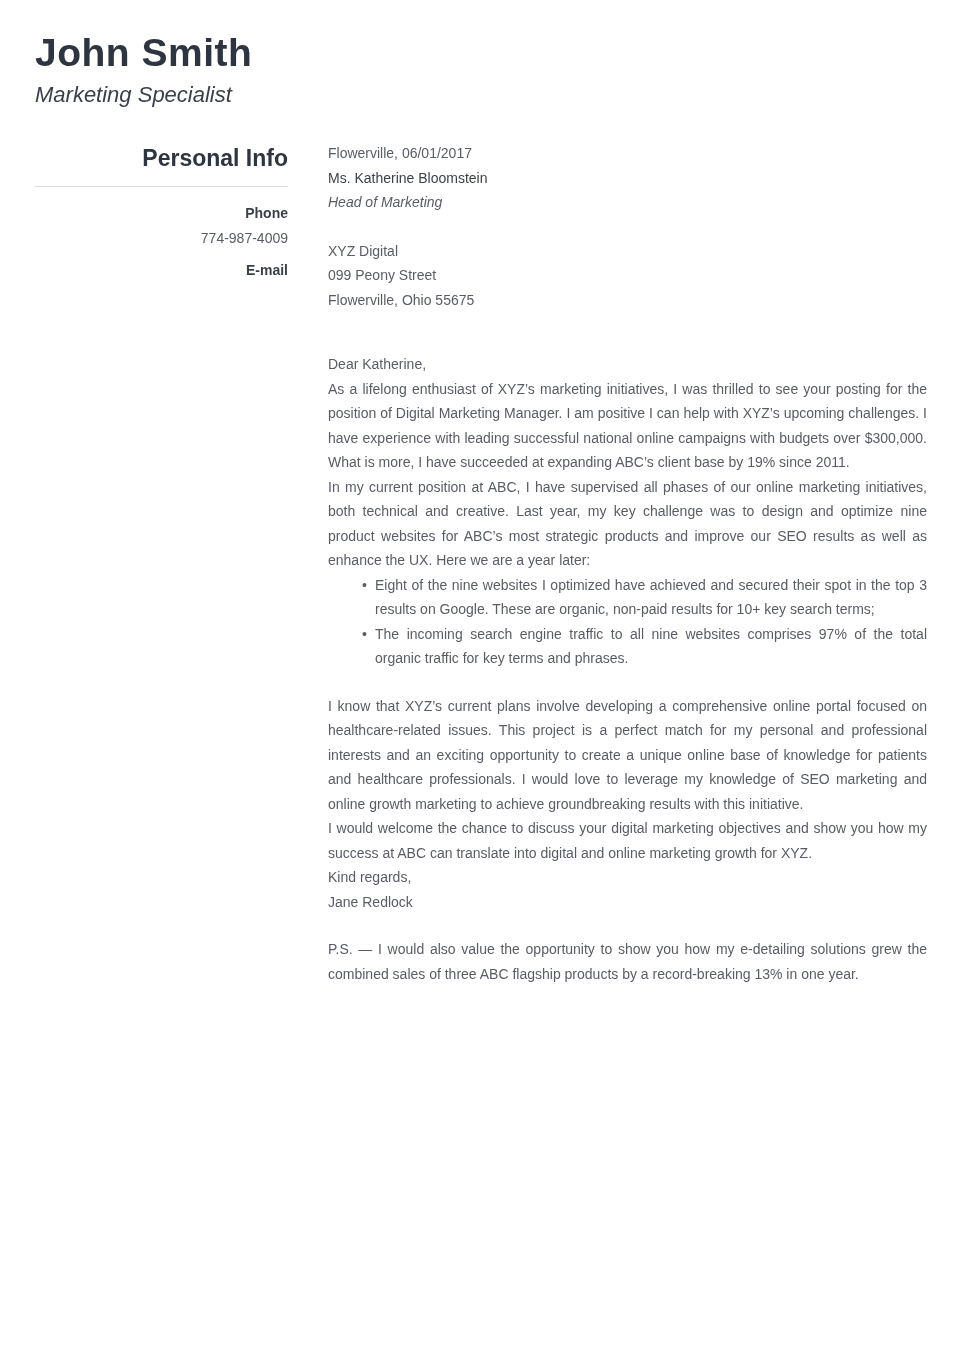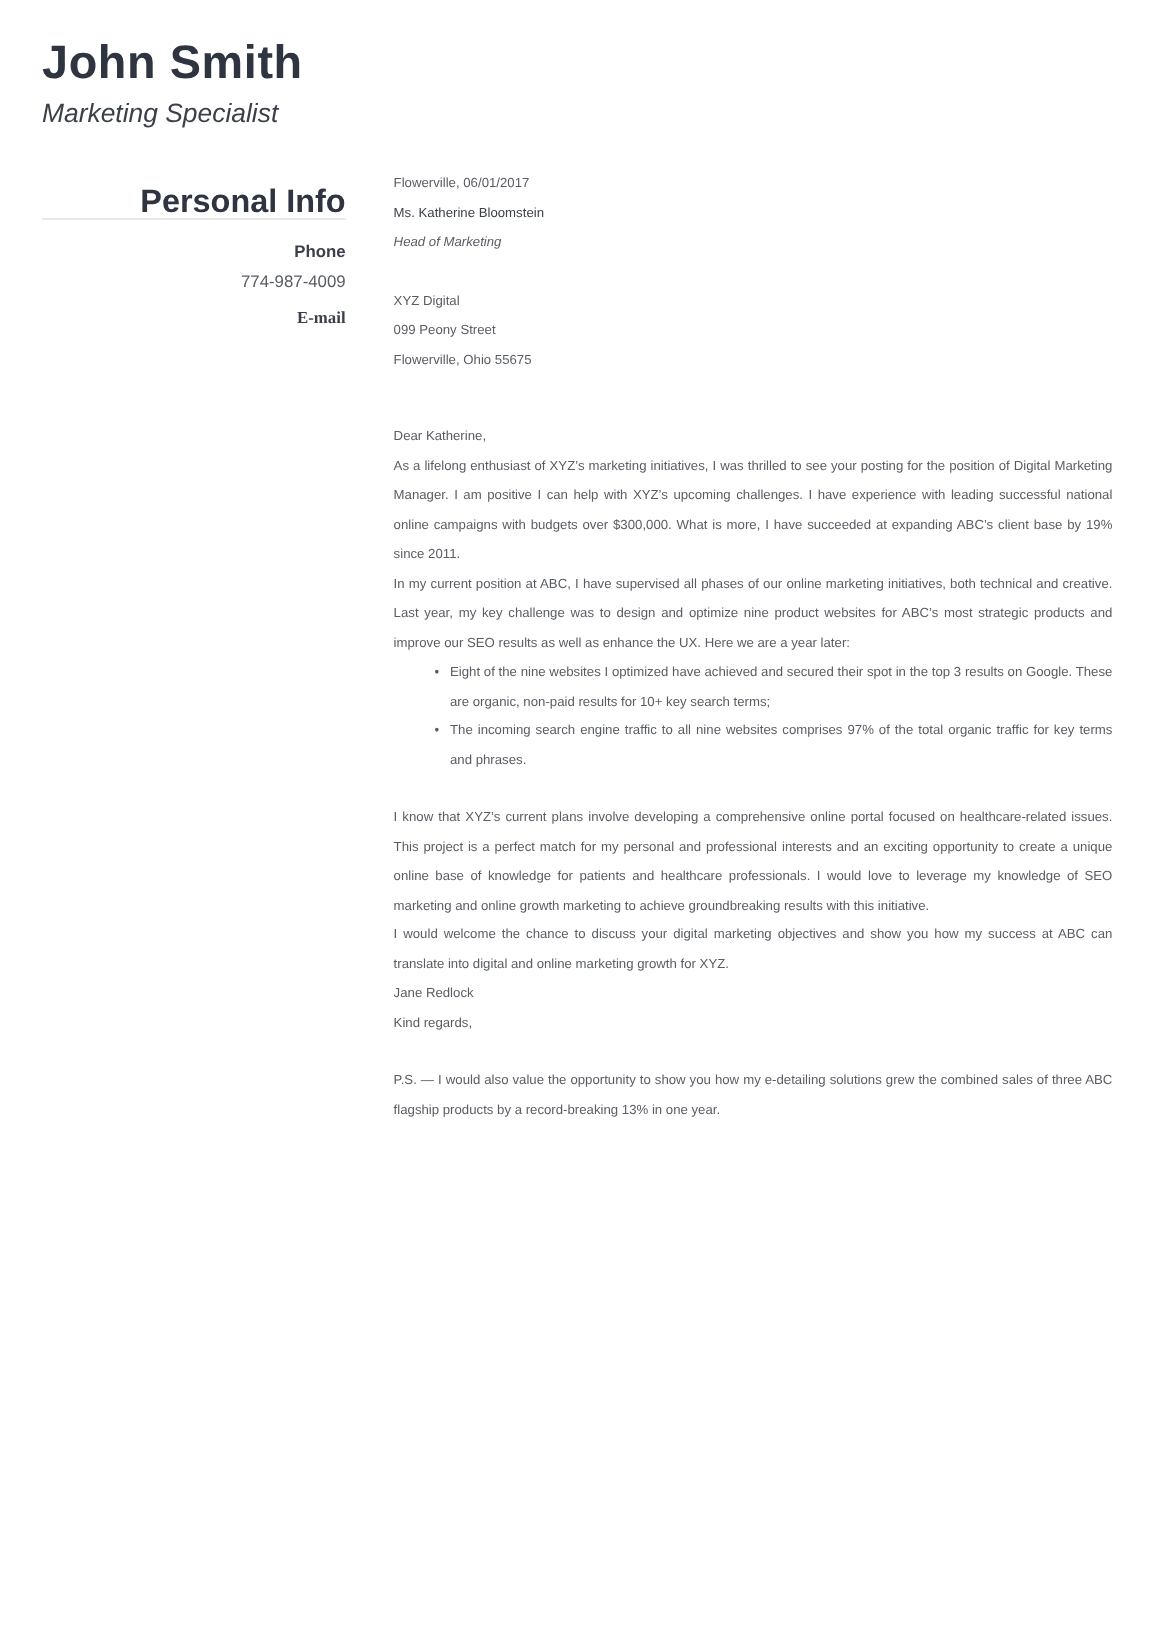--- a/index.html
+++ b/index.html
@@ -39,36 +39,36 @@
   }
   .sidebar {
     width: 253px;
     flex: 0 0 253px;
     text-align: right;
   }
   .letter {
     width: 599px;
     flex: 0 0 599px;
     margin-left: 40px;
-    font-size: 11px;
+    font-size: 14px;
     line-height: 24.5px;
     color: var(--body-text, #595d63);
   }
   
   .sidebar h2 {
-    margin: 13px 0 0 0;
-    padding-bottom: 0;
-    font-size: 27px;
+    margin: 3px 0 0 0;
+    padding-bottom: 14px;
+    font-size: 23px;
     line-height: 28px;
     font-weight: bold;
     color: var(--heading-text, #2e3440);
     border-bottom: 1px solid var(--divider, #d9d9d9);
   }
   .sidebar .field { margin-top: 14px; }
-  .sidebar .field + .field { margin-top: 8px; font-family: Liberation Serif, serif; }
+  .sidebar .field + .field { margin-top: 8px; }
   .sidebar .label {
     font-size: 14px;
     line-height: 24.5px;
     font-weight: bold;
     color: var(--strong-text, #3a3f49);
   }
   .sidebar .value {
     font-size: 14px;
     line-height: 24.5px;
     color: var(--body-text, #595d63);
@@ -154,21 +154,21 @@
       <ul class="bullets">
         <li>Eight of the nine websites I optimized have achieved and secured their spot in the top 3 results on Google. These are organic, non-paid results for 10+ key search terms;</li>
         <li>The incoming search engine traffic to all nine websites comprises 97% of the total organic traffic for key terms and phrases.</li>
       </ul>
 
       <p class="para">I know that XYZ’s current plans involve developing a comprehensive online portal focused on healthcare-related issues. This project is a perfect match for my personal and professional interests and an exciting opportunity to create a unique online base of knowledge for patients and healthcare professionals. I would love to leverage my knowledge of SEO marketing and online growth marketing to achieve groundbreaking results with this initiative.</p>
 
       <p class="para">I would welcome the chance to discuss your digital marketing objectives and show you how my success at ABC can translate into digital and online marketing growth for XYZ.</p>
 
       <div class="closing">
+        <p>Kind regards,</p>
         <p>Jane Redlock</p>
-        <p>Kind regards,</p>
       </div>
 
       <p class="para">P.S. — I would also value the opportunity to show you how my e-detailing solutions grew the combined sales of three ABC flagship products by a record-breaking 13% in one year.</p>
 
     </main>
   </div>
 </div>
 
 </body></html>

